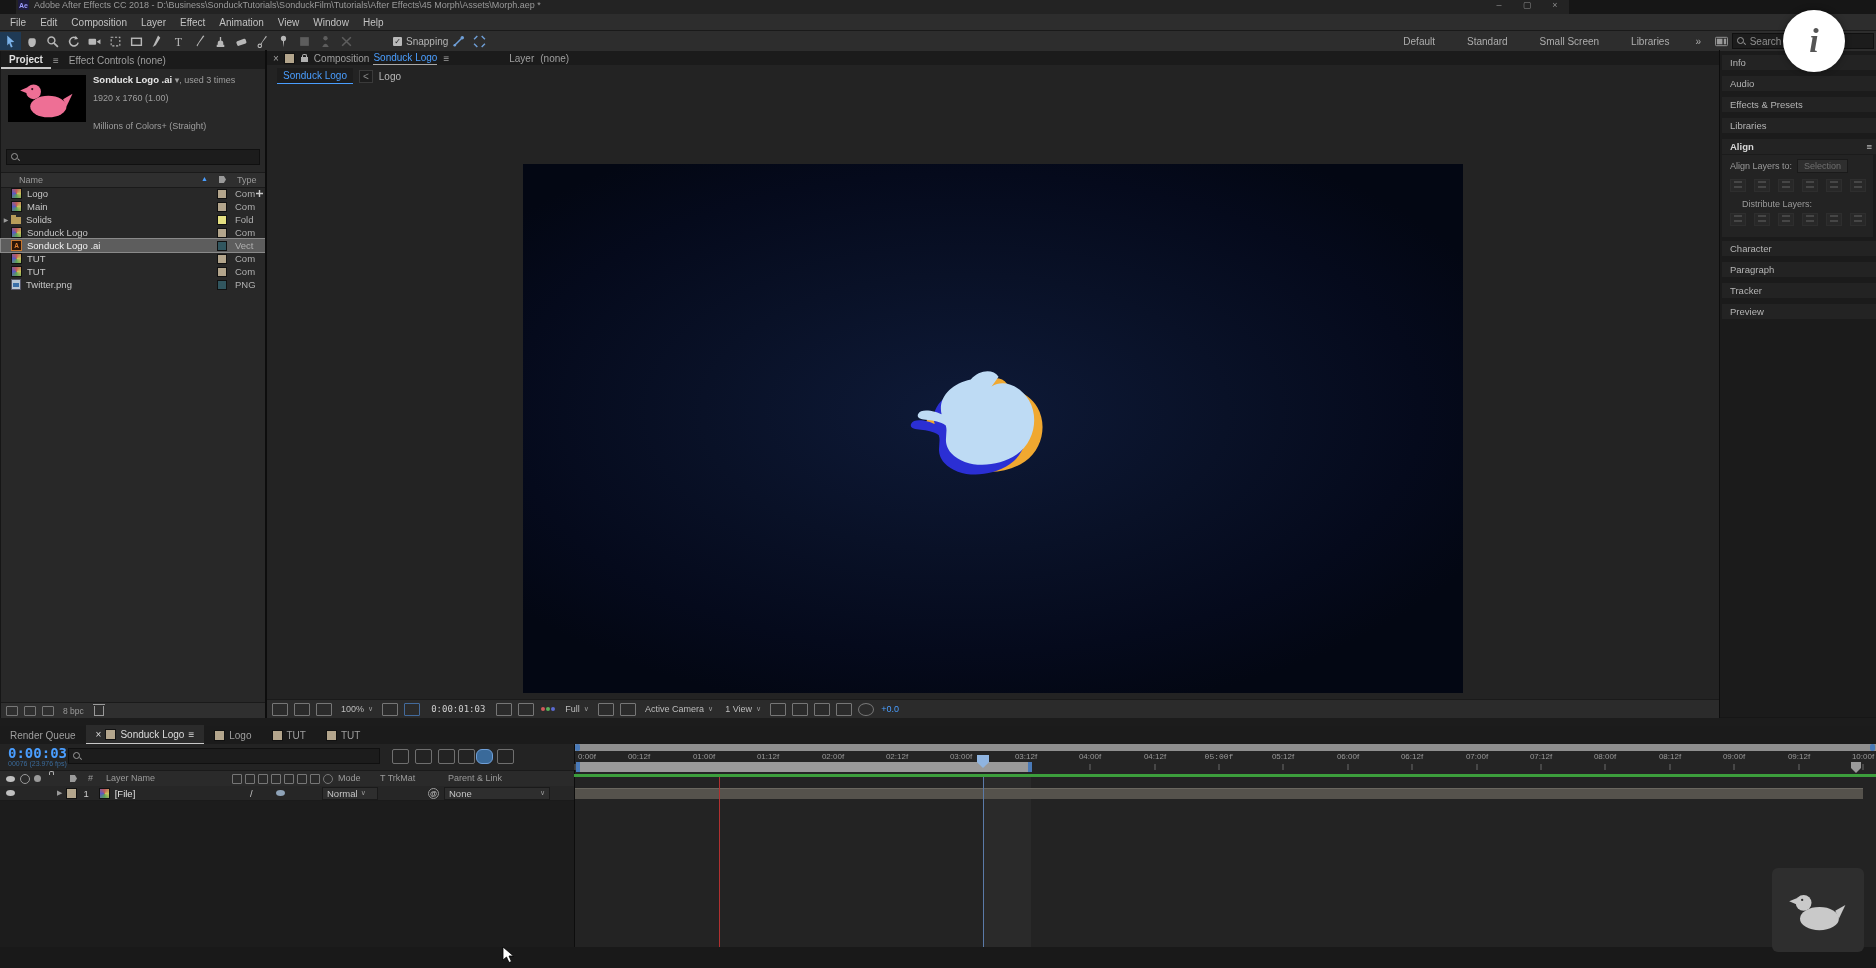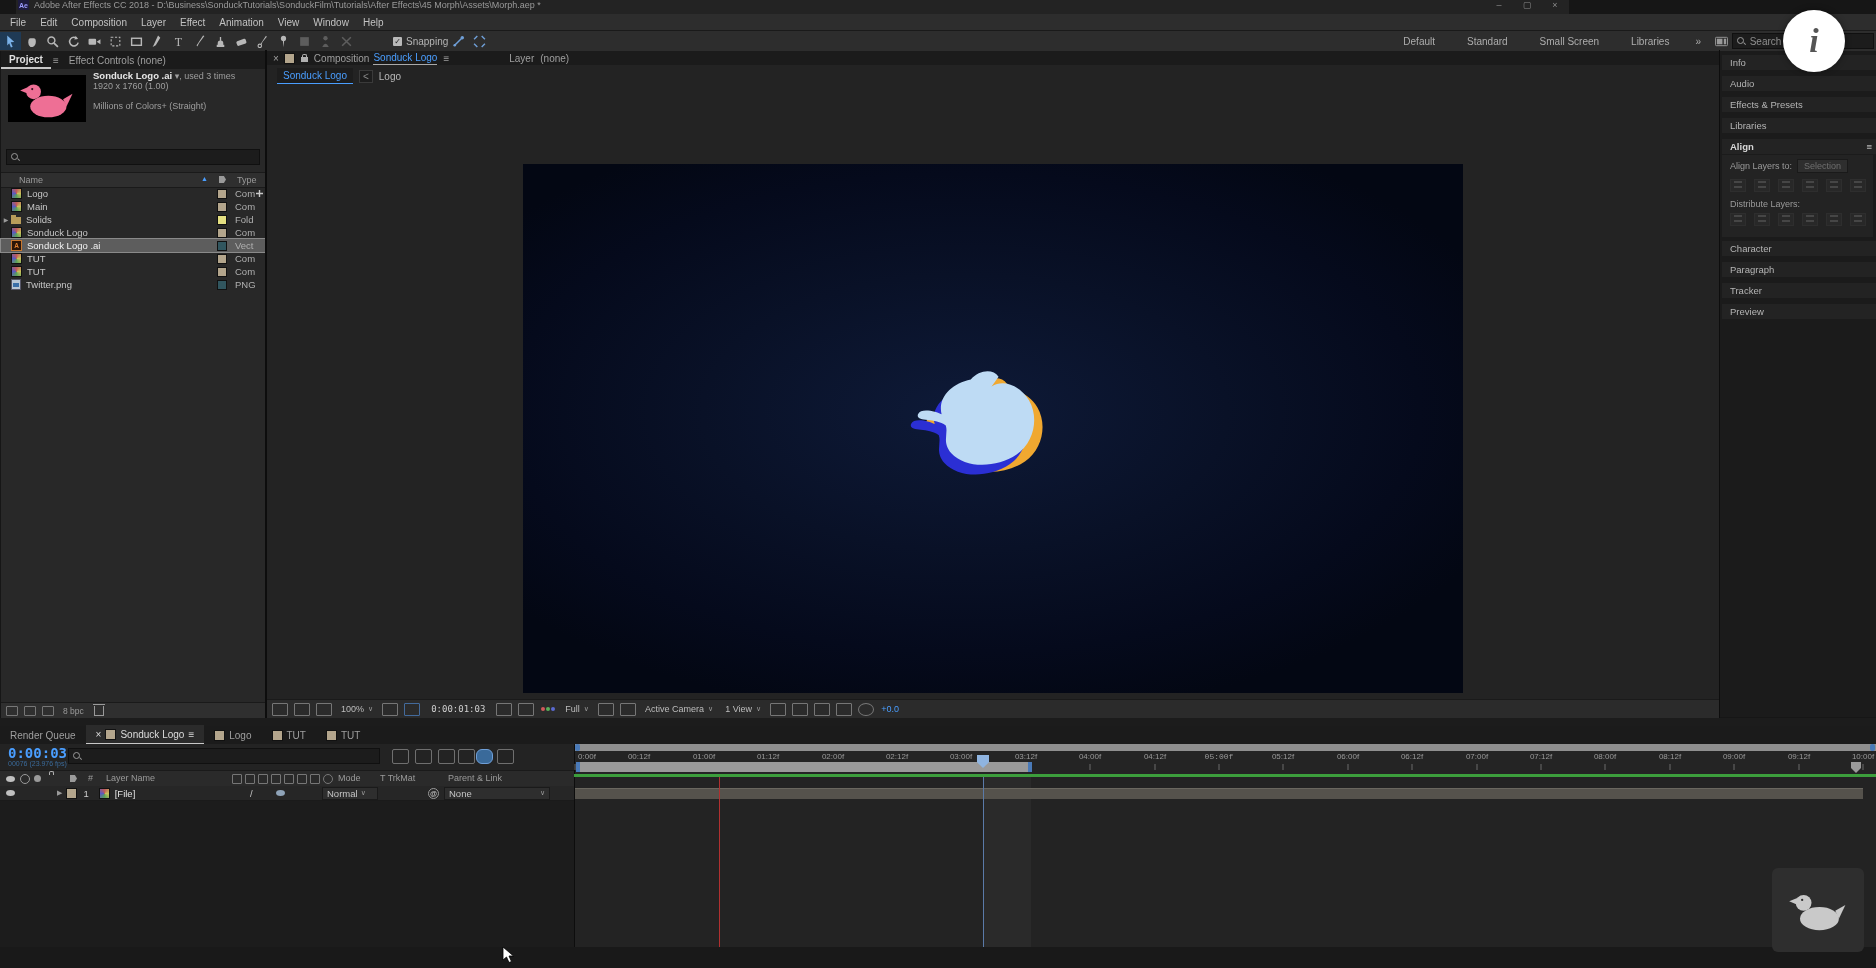--- a/index.html
+++ b/index.html
@@ -32,21 +32,21 @@
   .mag::after{content:"";position:absolute;left:7px;top:7px;width:3px;height:1.4px;background:#9a9a9a;transform:rotate(45deg);}
   input{background:transparent;border:none;outline:none;color:#ccc;font-size:10px;width:100%;}
   input::placeholder{color:#8f8f8f;}
   
   .panel{position:absolute;background:#282828;}
   .tabrow{height:18px;background:#1b1b1b;display:flex;align-items:center;font-size:10px;}
   .ptab{padding:2px 8px;color:#9f9f9f;}
   .ptab.active{color:#e0e0e0;border-bottom:2px solid #c8c8c8;font-weight:bold;}
   
   .thumb{position:absolute;left:7px;top:24px;width:78px;height:47px;background:#000;}
-  .pinfo{position:absolute;left:92px;top:20px;line-height:10px;font-size:9px;color:#9e9e9e;}
+  .pinfo{position:absolute;left:92px;top:20px;line-height:18px;font-size:9px;color:#9e9e9e;}
   .pinfo .nm{color:#e6e6e6;font-weight:bold;font-size:9.5px;}
   .psearch{position:absolute;left:5px;top:98px;width:252px;}
   .pcols{position:absolute;left:0;top:121px;width:264px;height:14px;background:#2f2f2f;
          border-top:1px solid #1a1a1a;border-bottom:1px solid #1a1a1a;font-size:9px;color:#9a9a9a;}
   .prow{position:absolute;left:0;width:264px;height:13px;display:flex;align-items:center;font-size:9.5px;color:#c6c6c6;}
   .prow.sel{background:#5d5d5d;outline:1px solid #8a8a8a;color:#f2f2f2;}
   .swatch{width:8px;height:8px;border:1px solid #111;}
   .compicon{width:9px;height:9px;background:conic-gradient(#c05a5a,#c8c05a,#5aa05a,#5a5ac0,#c05a5a);border:1px solid #111;}
   .foldicon{position:relative;width:10px;height:7px;background:#b89c5a;margin-top:2px;}
   .foldicon::before{content:"";position:absolute;left:0;top:-2px;width:5px;height:2px;background:#b89c5a;}
@@ -466,21 +466,21 @@
         <span class="graybox">Selection</span>
       </div>
       <div id="align-buttons" style="display:flex;gap:8px;padding:6px 0 0 8px;">
           <span class="alignbtn"></span>
           <span class="alignbtn"></span>
           <span class="alignbtn"></span>
           <span class="alignbtn"></span>
           <span class="alignbtn"></span>
           <span class="alignbtn"></span>
         </div>
-      <div style="padding:7px 0 0 8px;">Distribute Layers:</div>
+      <div style="padding:7px 0 0 8px;margin-left:12px;">Distribute Layers:</div>
       <div id="distribute-buttons" style="display:flex;gap:8px;padding:4px 0 0 8px;">
           <span class="alignbtn"></span>
           <span class="alignbtn"></span>
           <span class="alignbtn"></span>
           <span class="alignbtn"></span>
           <span class="alignbtn"></span>
           <span class="alignbtn"></span>
         </div>
     </div>
     <div id="dock-bottom">

